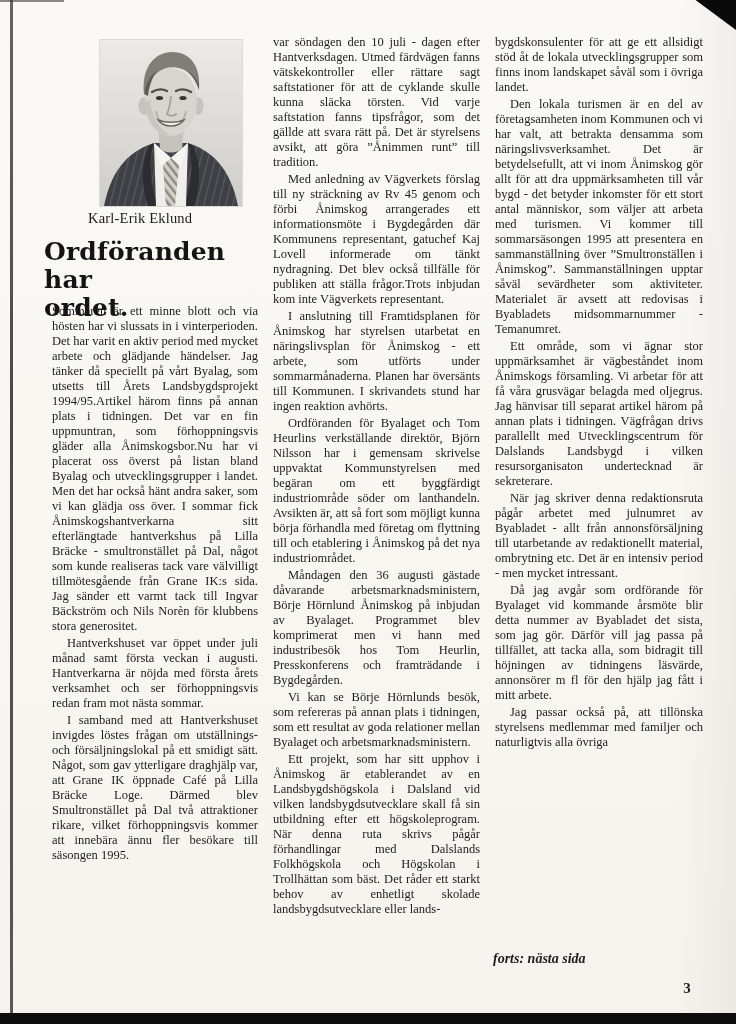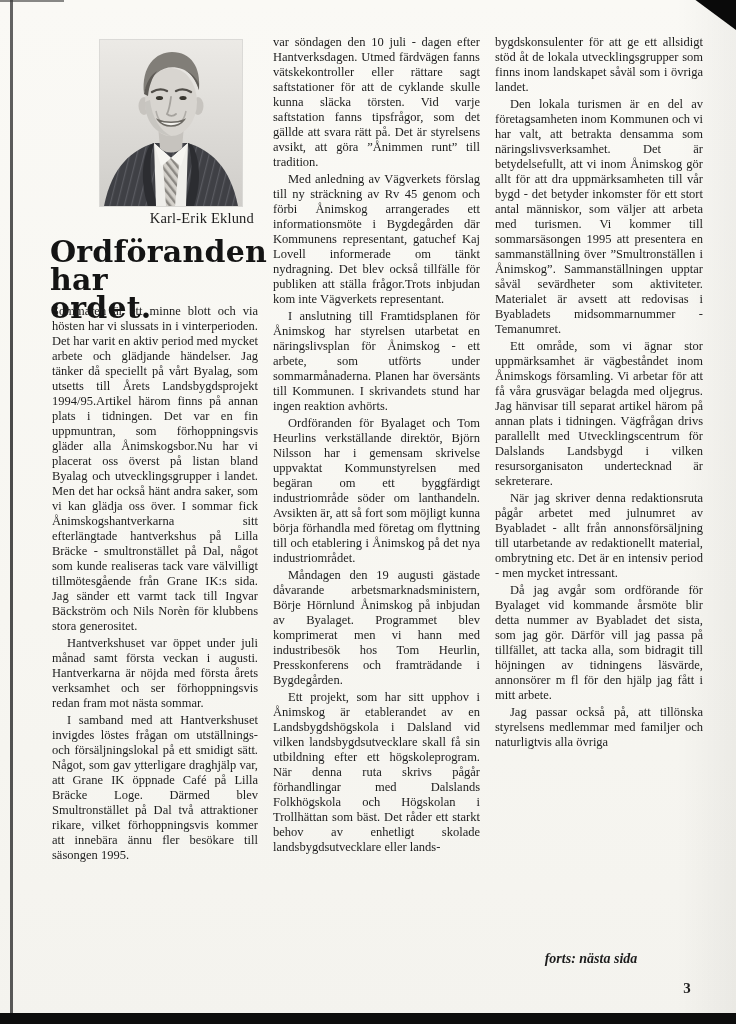--- a/index.html
+++ b/index.html
@@ -38,44 +38,44 @@
   }
   
   .photo {
     position: absolute; left: 100px; top: 40px; width: 142px; height: 166px;
     box-shadow: 0 0 0 1px rgba(0,0,0,0.12);
     background: #dcdad6;
   }
   .photo svg { display: block; width: 100%; height: 100%; }
   .photo-caption {
     position: absolute; left: 88px; top: 210px; width: 166px;
-    text-align: right; font-size: 14.5px; letter-spacing: .2px;
+    text-align: left; font-size: 14.5px; letter-spacing: .2px;
   }
   
   .heading {
-    position: absolute; left: 50px; top: 238px; width: 212px;
+    position: absolute; left: 44px; top: 238px; width: 212px;
     font-family: "DejaVu Serif", serif;
-    font-weight: 700; font-size: 30px; line-height: 28px;
+    font-weight: 700; font-size: 25px; line-height: 28px;
     letter-spacing: .2px; color: #141414;
   }
   
   .col {
     position: absolute;
     font-size: 12.5px; line-height: 15px;
     text-align: justify; text-justify: inter-word;
   }
   #col1 { left: 50px;  top: 302px; width: 210px; }
   #col2 { left: 271px; top: 33px;  width: 211px; }
   #col3 { left: 493px; top: 33px;  width: 212px; }
   .col p { margin: 2px; }
   .col p.indent { text-indent: 15px; }
   
   .continuation {
     position: absolute; left: 493px; top: 951px; width: 212px;
-    text-align: center; padding-right: 16px; box-sizing: border-box;
+    text-align: left; padding-right: 16px; box-sizing: border-box;
     font-style: italic; font-weight: 600; font-size: 14px;
   }
   .page-number {
     position: absolute; left: 657px; top: 980px; width: 60px;
     text-align: center; font-size: 15px; font-weight: 600;
   }
 </style>
 </head>
 <body>
 
@@ -153,21 +153,22 @@
     <p>Sommaren är ett minne blott och via hösten har vi slussats in i vinterperioden. Det har varit en aktiv period med mycket arbete och glädjande händelser. Jag tänker då speciellt på vårt Byalag, som utsetts till Årets Landsbygdsprojekt 1994/95.Artikel härom finns på annan plats i tidningen. Det var en fin uppmuntran, som förhoppningsvis gläder alla Ånimskogsbor.Nu har vi placerat oss överst på listan bland Byalag och utvecklingsgrupper i landet. Men det har också hänt andra saker, som vi kan glädja oss över. I sommar fick Ånimskogshantverkarna sitt efterlängtade hantverkshus på Lilla Bräcke - smultronstället på Dal, något som kunde realiseras tack vare välvilligt tillmötesgående från Grane IK:s sida. Jag sänder ett varmt tack till Ingvar Bäckström och Nils Norèn för klubbens stora generositet.</p>
     <p class="indent">Hantverkshuset var öppet under juli månad samt första veckan i augusti. Hantverkarna är nöjda med första årets verksamhet och ser förhoppningsvis redan fram mot nästa sommar.</p>
     <p class="indent">I samband med att Hantverkshuset invigdes löstes frågan om utställnings- och försäljningslokal på ett smidigt sätt. Något, som gav ytterligare draghjälp var, att Grane IK öppnade Café på Lilla Bräcke Loge. Därmed blev Smultronstället på Dal två attraktioner rikare, vilket förhoppningsvis kommer att innebära ännu fler besökare till säsongen 1995.</p>
   </div>
 
   <div id="col2" class="col">
     <p>var söndagen den 10 juli - dagen efter Hantverksdagen. Utmed färdvägen fanns vätskekontroller eller rättare sagt saftstationer för att de cyklande skulle kunna släcka törsten. Vid varje saftstation fanns tipsfrågor, som det gällde att svara rätt på. Det är styrelsens avsikt, att göra ”Ånimmen runt” till tradition.</p>
     <p class="indent">Med anledning av Vägverkets förslag till ny sträckning av Rv 45 genom och förbi Ånimskog arrangerades ett informationsmöte i Bygdegården där Kommunens representant, gatuchef Kaj Lovell informerade om tänkt nydragning. Det blev också tillfälle för publiken att ställa frågor.Trots inbjudan kom inte Vägverkets representant.</p>
     <p class="indent">I anslutning till Framtidsplanen för Ånimskog har styrelsen utarbetat en näringslivsplan för Ånimskog - ett arbete, som utförts under sommarmånaderna. Planen har översänts till Kommunen. I skrivandets stund har ingen reaktion avhörts.</p>
     <p class="indent">Ordföranden för Byalaget och Tom Heurlins verkställande direktör, Björn Nilsson har i gemensam skrivelse uppvaktat Kommunstyrelsen med begäran om ett byggfärdigt industriområde söder om lanthandeln. Avsikten är, att så fort som möjligt kunna börja förhandla med företag om flyttning till och etablering i Ånimskog på det nya industriområdet.</p>
-    <p class="indent">Måndagen den 19 augusti gästade dåvarande arbetsmarknadsministern, Börje Hörnlund Ånimskog på inbjudan av Byalaget. Programmet blev komprimerat men vi hann med industribesök hos Tom Heurlin, Presskonferens och framträdande i Bygdegården.</p>
+    <p class="indent">Måndagen den 36 augusti gästade dåvarande arbetsmarknadsministern, Börje Hörnlund Ånimskog på inbjudan av Byalaget. Programmet blev komprimerat men vi hann med industribesök hos Tom Heurlin, Presskonferens och framträdande i Bygdegården.</p>
+    <p class="indent">Vi kan se Börje Hörnlunds besök, som refereras på annan plats i tidningen, som ett resultat av goda relationer mellan Byalaget och arbetsmarknadsministern.</p>
     <p class="indent">Ett projekt, som har sitt upphov i Ånimskog är etablerandet av en Landsbygdshögskola i Dalsland vid vilken landsbygdsutvecklare skall få sin utbildning efter ett högskoleprogram. När denna ruta skrivs pågår förhandlingar med Dalslands Folkhögskola och Högskolan i Trollhättan som bäst. Det råder ett starkt behov av enhetligt skolade landsbygdsutvecklare eller lands-</p>
   </div>
 
   <div id="col3" class="col">
     <p>bygdskonsulenter för att ge ett allsidigt stöd åt de lokala utvecklingsgrupper som finns inom landskapet såväl som i övriga landet.</p>
     <p class="indent">Den lokala turismen är en del av företagsamheten inom Kommunen och vi har valt, att betrakta densamma som näringslivsverksamhet. Det är betydelsefullt, att vi inom Ånimskog gör allt för att dra uppmärksamheten till vår bygd - det betyder inkomster för ett stort antal människor, som väljer att arbeta med turismen. Vi kommer till sommarsäsongen 1995 att presentera en sammanställning över ”Smultronställen i Ånimskog”. Sammanställningen upptar såväl sevärdheter som aktiviteter. Materialet är avsett att redovisas i Byabladets midsommarnummer - Temanumret.</p>
     <p class="indent">Ett område, som vi ägnar stor uppmärksamhet  är vägbeståndet inom Ånimskogs församling. Vi arbetar för att få våra grusvägar belagda med oljegrus. Jag hänvisar till separat artikel härom på annan plats i tidningen. Vägfrågan drivs parallellt med Utvecklingscentrum för Dalslands Landsbygd i vilken resursorganisaton undertecknad är sekreterare.</p>
     <p class="indent">När jag skriver denna redaktionsruta pågår arbetet med julnumret av Byabladet - allt från annonsförsäljning till utarbetande av redaktionellt material, ombrytning etc. Det är en intensiv period - men mycket intressant.</p>
     <p class="indent">Då jag avgår som ordförande för Byalaget vid kommande årsmöte blir detta nummer av Byabladet det sista, som jag gör. Därför vill jag passa på tillfället, att tacka alla, som bidragit till höjningen av tidningens läsvärde, annonsörer m fl för den hjälp jag fått i mitt arbete.</p>
     <p class="indent">Jag passar också på, att tillönska styrelsens medlemmar med familjer och naturligtvis alla övriga</p>

